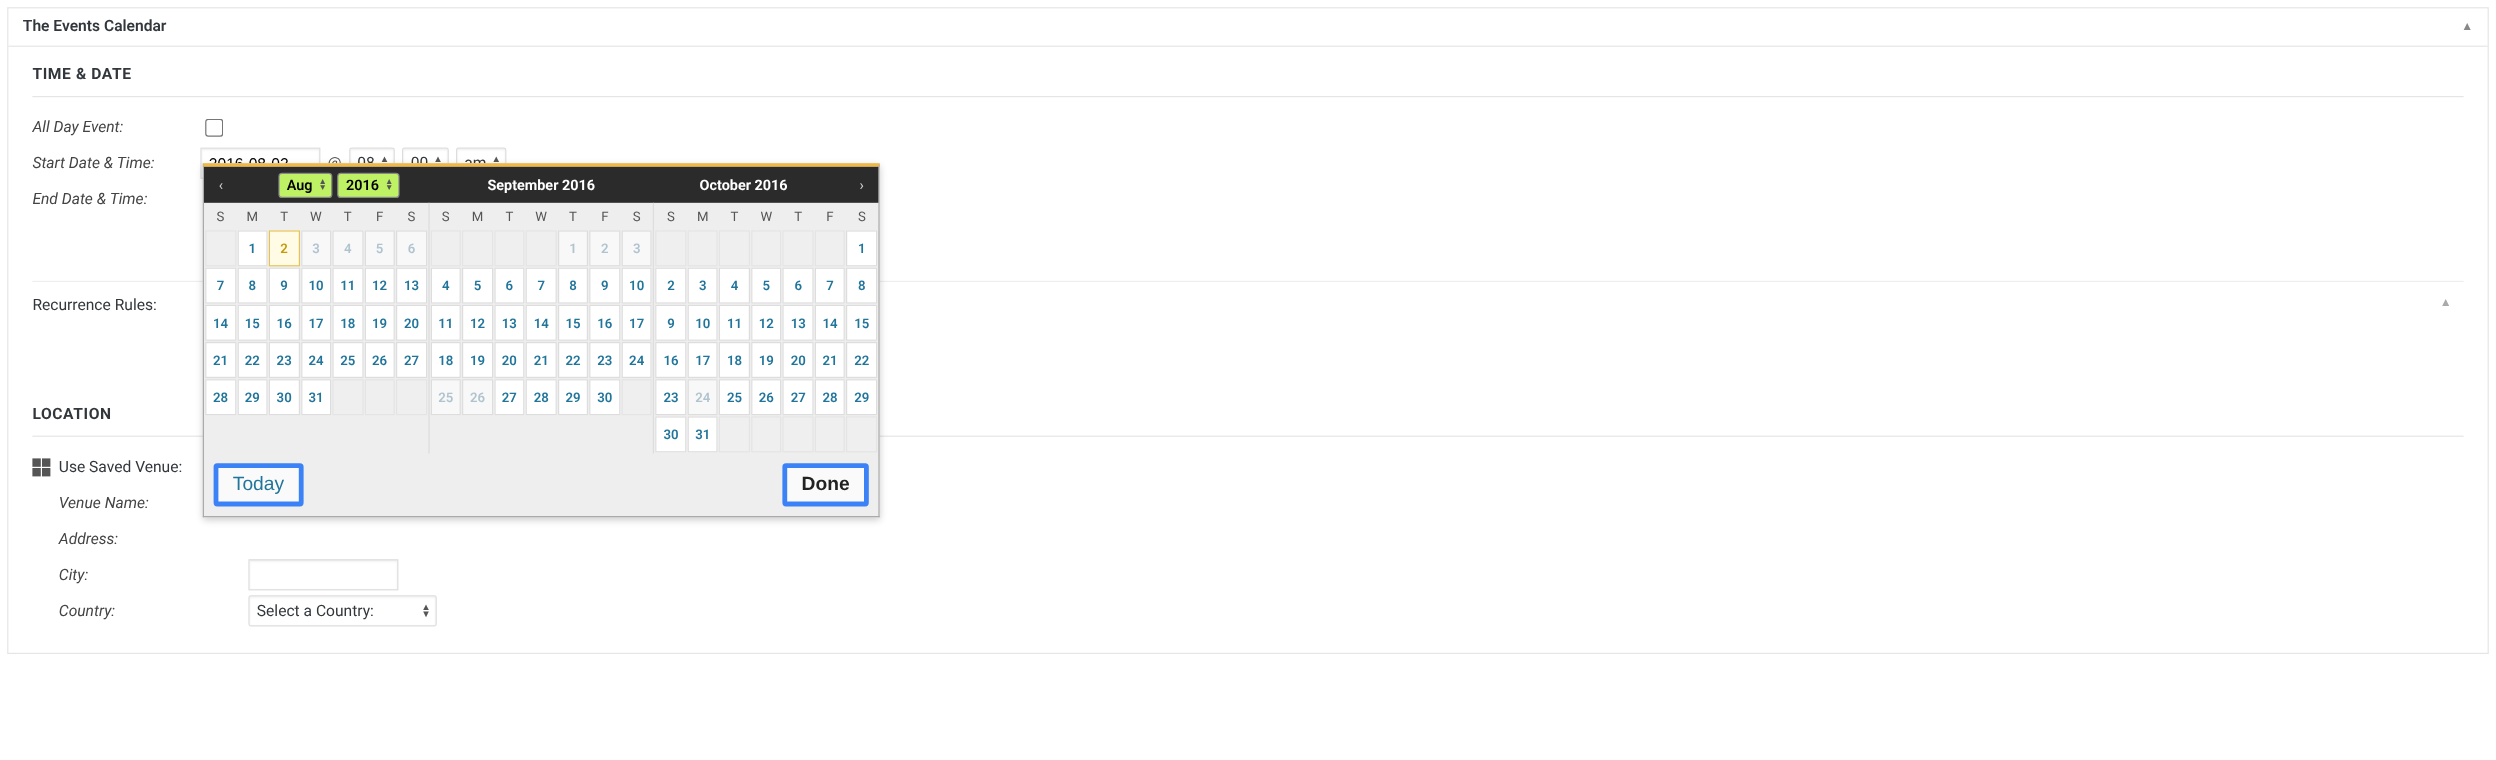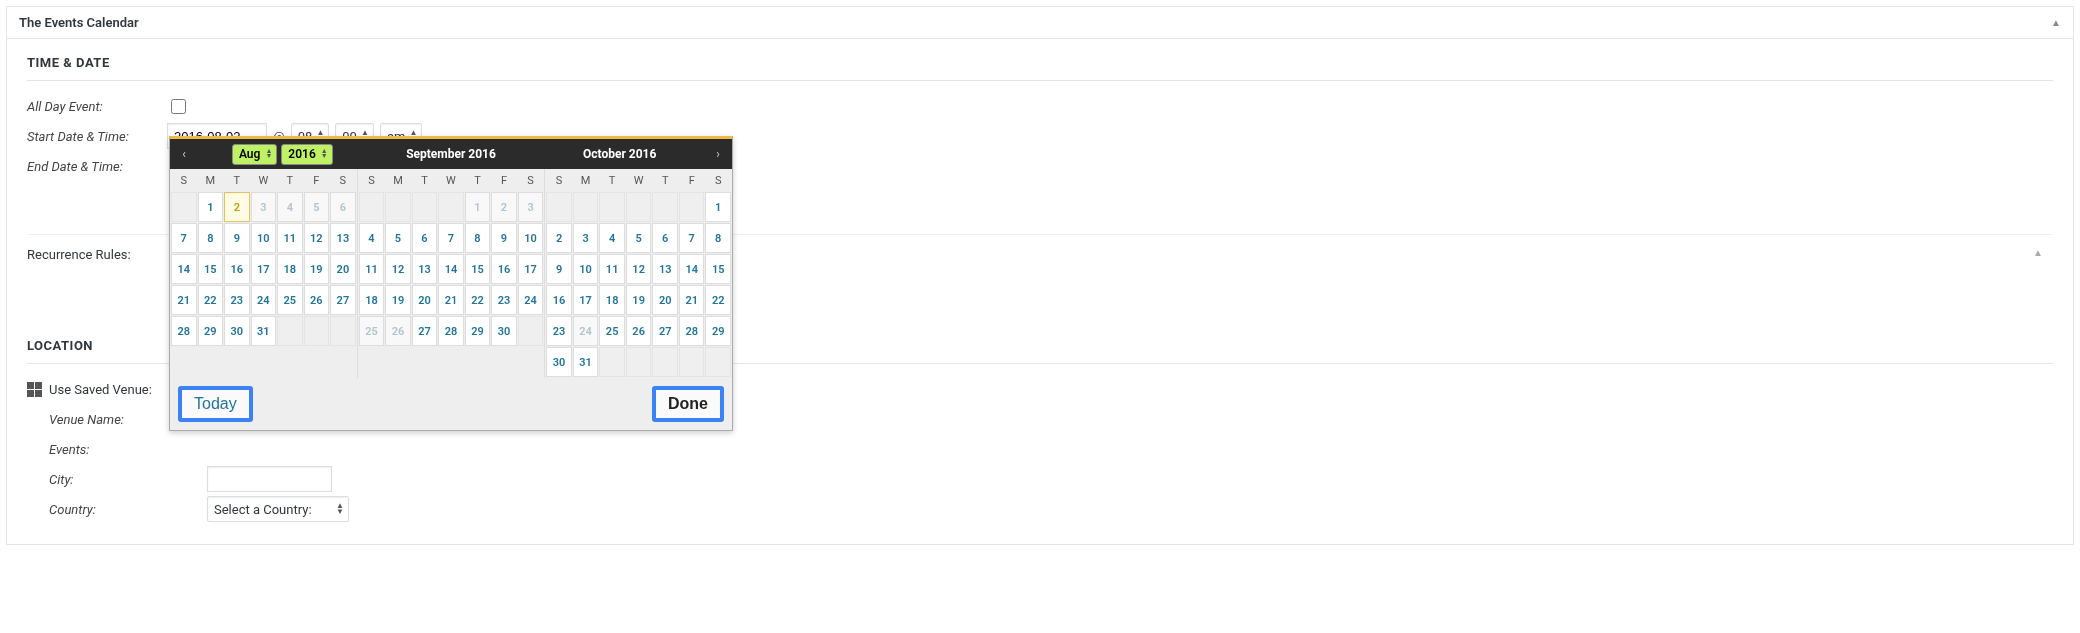--- a/index.html
+++ b/index.html
@@ -109,21 +109,21 @@
   .venue-icon {
     display:inline-grid;
     grid-template-columns: 7px 7px;
     grid-template-rows: 7px 7px;
     gap:1px;
     vertical-align: middle;
     margin-right:6px;
   }
   .venue-icon span { background:#555; }
 
-  .country-select { width:142px; }
+  .country-select { width:157px; }
 
   
   .datepicker {
     position: absolute;
     top: 136px;
     left: 169px;
     width: 564px;
     background: #eee;
     border: 1px solid #aaa;
     border-top: 3px solid #f0b849;
@@ -304,21 +304,21 @@
           </span>
       </div>
       <div style="width:158px;">Use Saved Venue:</div>
     </div>
 
     <div class="fieldrow">
       <div class="label indent">Venue Name:</div>
     </div>
 
     <div class="fieldrow">
-      <div class="label indent">Events:</div>
+      <div class="label indent">Address:</div>
     </div>
 
     <div class="fieldrow">
       <div class="label indent">City:</div>
       <div class="ctrl">
           <input type="text" class="txt" style="width: 125px;">
         </div>
     </div>
 
     <div class="fieldrow">

